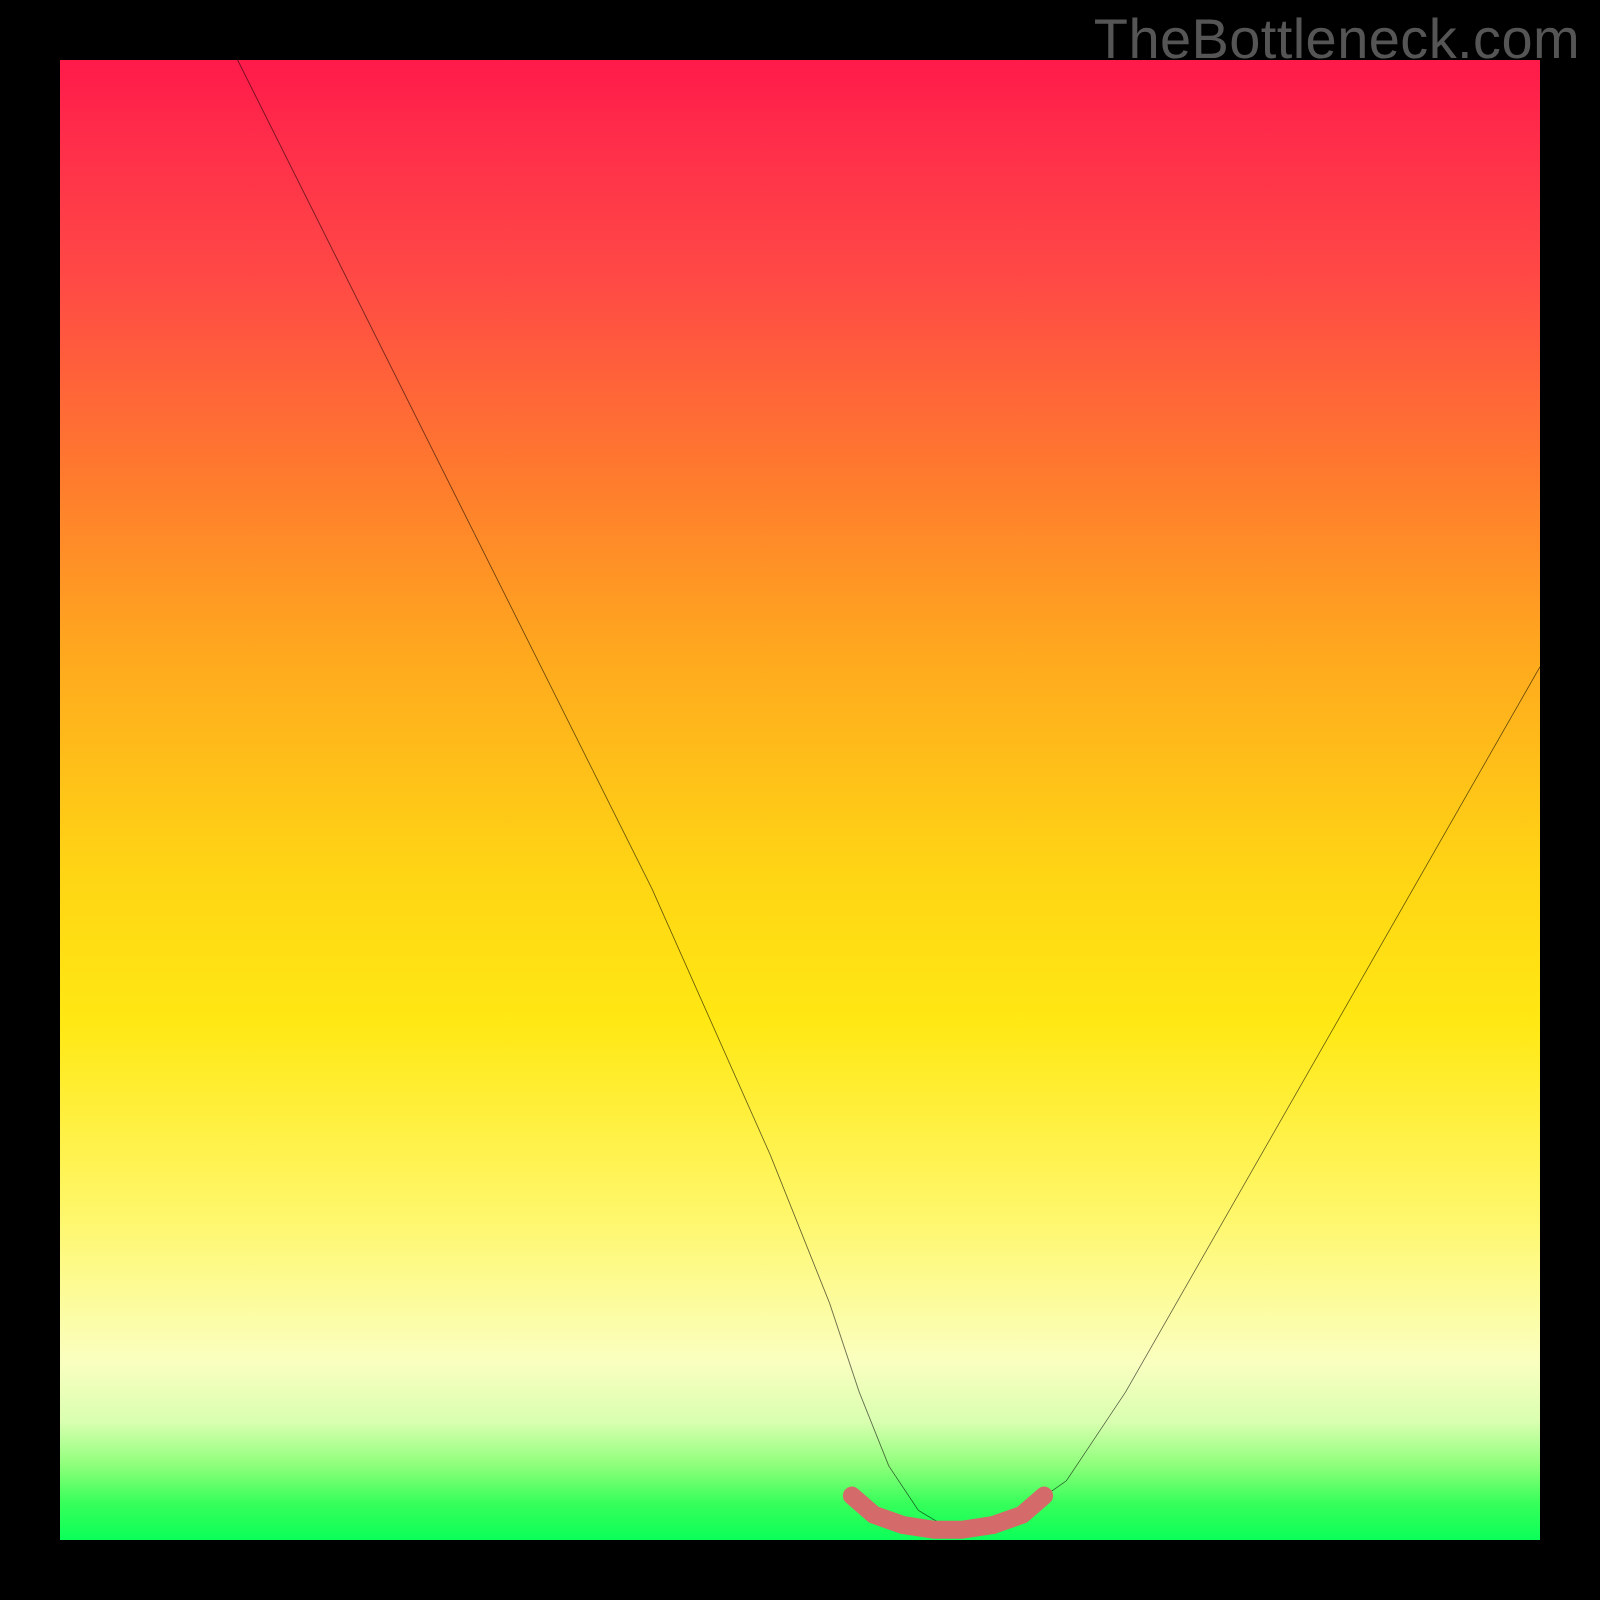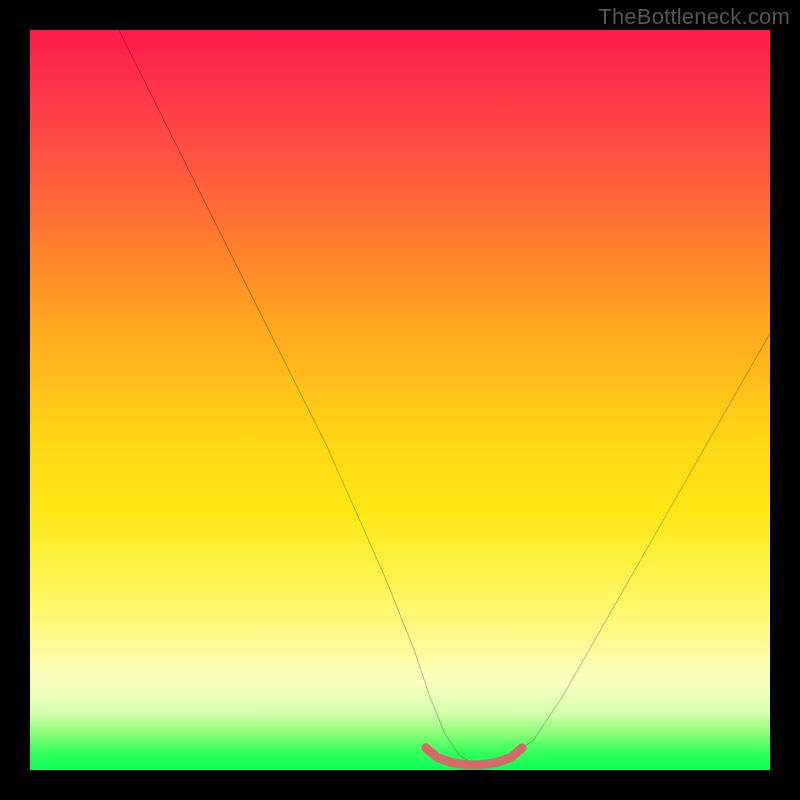--- a/index.html
+++ b/index.html
@@ -14,21 +14,21 @@
   .stage {
     position: relative;
     width: 800px;
     height: 800px;
   }
   .watermark {
     position: absolute;
     top: 4px;
     right: 10px;
     color: #555;
-    font-size: 22px;
+    font-size: 28px;
     font-weight: 500;
     letter-spacing: 0.2px;
     user-select: none;
   }
   .plot-area {
     position: absolute;
     left: 30px;
     top: 30px;
     width: 740px;
     height: 740px;

